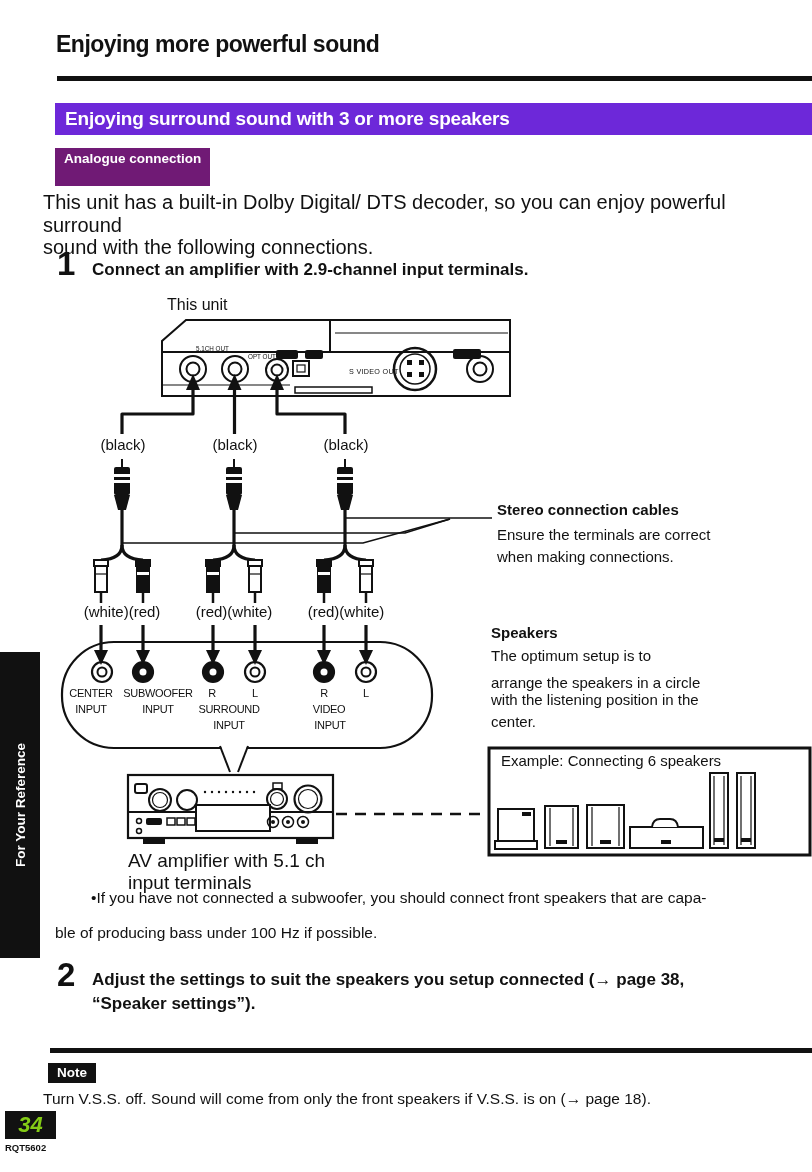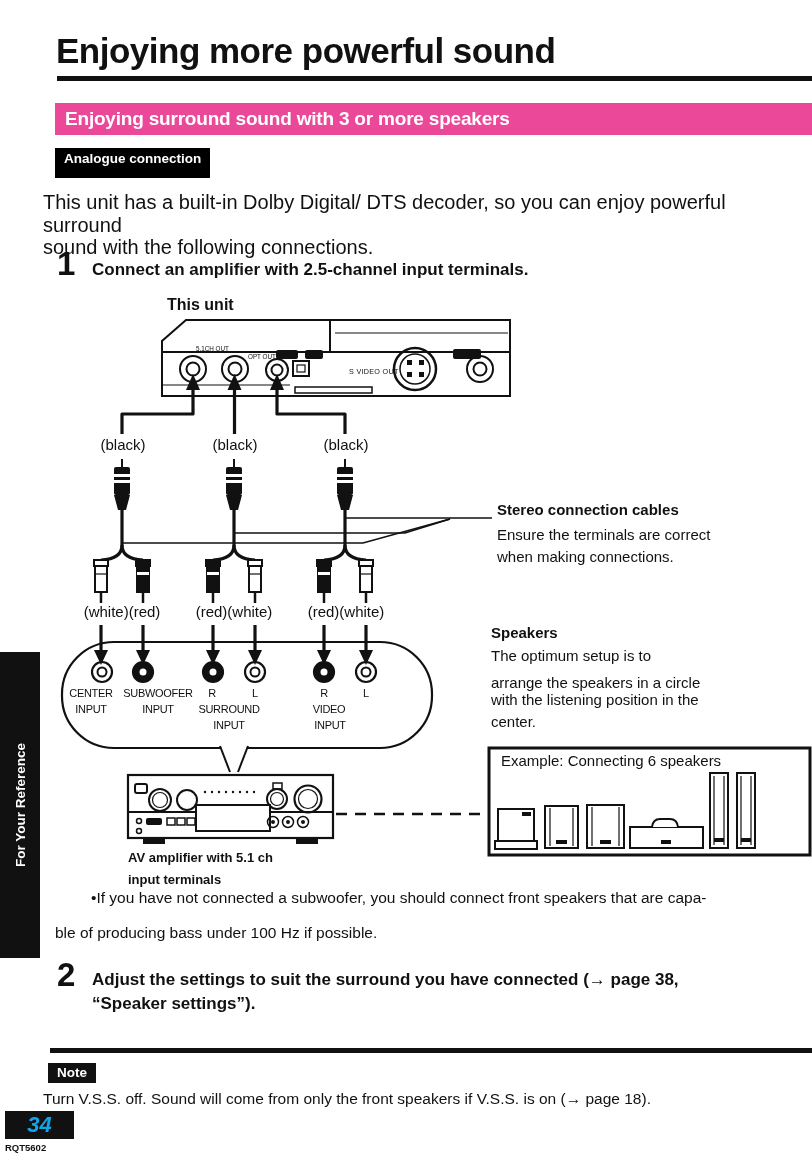--- a/index.html
+++ b/index.html
@@ -1,46 +1,46 @@
 <!DOCTYPE html>
 <html><head>
 <meta charset="utf-8">
 <style>
   html,body{margin:0;padding:0;background:#e8e8e8;}
   #page{position:relative;width:812px;height:1172px;background:#ffffff;overflow:hidden;
         font-family:"Liberation Sans",sans-serif;color:#111;}
   .abs{position:absolute;}
   .ctr{transform:translateX(-50%);white-space:nowrap;}
-  #title{left:56px;top:31px;font-size:35px;font-weight:bold;letter-spacing:-0.5px;}
+  #title{left:56px;top:31px;font-size:23px;font-weight:bold;letter-spacing:-0.5px;}
   #rule1{left:57px;top:76px;width:755px;height:5px;background:#111;}
-  #banner{left:55px;top:103px;width:747px;height:32px;background:#ec4899;color:#fff;
+  #banner{left:55px;top:103px;width:747px;height:32px;background:#6d28d9;color:#fff;
           font-size:19px;font-weight:bold;line-height:31px;padding-left:10px;letter-spacing:-0.2px;}
-  #subbanner{left:55px;top:148px;background:#000000;color:#fff;font-size:13.5px;font-weight:bold;
-             padding:3px 9px 12px 9px;}
+  #subbanner{left:55px;top:148px;background:#701a75;color:#fff;font-size:13.5px;font-weight:bold;
+             padding:3px 9px 20px 9px;}
   .body-txt{font-size:20px;line-height:22.5px;}
   #intro{left:43px;top:191px;width:745px;}
   .step-num{font-size:33px;font-weight:bold;}
   .step-txt{font-size:17px;font-weight:bold;line-height:24px;}
-  #thisunit{left:167px;top:296px;font-size:16px;font-weight:bold;}
+  #thisunit{left:167px;top:296px;font-size:16px;font-weight:normal;}
   .cable-lbl{top:436px;font-size:15px;}
   .pair-lbl{top:603px;font-size:15px;}
   .term{font-size:11px;font-weight:normal;letter-spacing:-0.3px;}
   #callout-title{left:497px;top:501px;font-size:15px;font-weight:bold;}
   .callout-line{left:497px;font-size:15px;}
   #spk-title{left:491px;top:624px;font-size:15px;font-weight:bold;}
   .spk-line{left:491px;font-size:15px;}
   #example-title{left:501px;top:752px;font-size:15px;}
-  .amp-line{left:128px;font-size:13px;font-weight:bold;}
+  .amp-line{left:128px;font-size:19px;font-weight:normal;}
   .bullet-line{left:43px;font-size:15.5px;}
   #rule2{left:50px;top:1048px;width:762px;height:5px;background:#111;}
   #note-label{left:48px;top:1063px;background:#111;color:#fff;font-size:13.5px;font-weight:bold;padding:2px 9px 3px 9px;}
   #note-text{left:43px;top:1090px;width:765px;font-size:15.5px;}
   #side-tab{left:0;top:652px;width:40px;height:306px;background:#111;display:flex;align-items:center;justify-content:center;}
   #side-tab span{writing-mode:vertical-rl;transform:rotate(180deg);color:#fff;font-size:13.5px;font-weight:bold;white-space:nowrap;}
-  #page-badge{left:5px;top:1111px;width:69px;height:28px;background:#111;color:#0ea5e9;
+  #page-badge{left:5px;top:1111px;width:51px;height:28px;background:#111;color:#84cc16;
               font-size:22px;font-weight:bold;font-style:italic;text-align:center;line-height:28px;}
   #model-code{left:5px;top:1142px;font-size:9.5px;font-weight:bold;}
   svg{position:absolute;left:0;top:0;pointer-events:none;}
   svg text{font-family:"Liberation Sans",sans-serif;fill:#111;}
 </style>
 </head>
 <body>
 
 <div id="page">
 
@@ -285,21 +285,21 @@
   <div id="rule1" class="abs"></div>
   <div id="banner" class="abs">Enjoying surround sound with 3 or more speakers</div>
   <div id="subbanner" class="abs">Analogue connection</div>
 
   <div id="intro" class="abs body-txt">
     <div>This unit has a built-in Dolby Digital/ DTS decoder, so you can enjoy powerful surround</div>
     <div>sound with the following connections.</div>
   </div>
 
   <div class="abs step-num" style="left:57px;top:245px;">1</div>
-  <div class="abs step-txt" style="left:92px;top:258px;">Connect an amplifier with 2.5-channel input terminals.</div>
+  <div class="abs step-txt" style="left:92px;top:258px;">Connect an amplifier with 2.9-channel input terminals.</div>
 
   <div id="thisunit" class="abs">This unit</div>
 
   <div class="abs cable-lbl ctr" style="left:123px;">(black)</div>
   <div class="abs cable-lbl ctr" style="left:235px;">(black)</div>
   <div class="abs cable-lbl ctr" style="left:346px;">(black)</div>
 
   <div class="abs pair-lbl ctr" style="left:122px;">(white)(red)</div>
   <div class="abs pair-lbl ctr" style="left:234px;">(red)(white)</div>
   <div class="abs pair-lbl ctr" style="left:346px;">(red)(white)</div>
@@ -329,21 +329,21 @@
 
   <div id="example-title" class="abs">Example:  Connecting  6 speakers</div>
 
   <div class="abs amp-line" style="top:850px;">AV amplifier with 5.1 ch</div>
   <div class="abs amp-line" style="top:872px;">input terminals</div>
 
   <div class="abs bullet-line" style="top:889px;margin-left:48px;">•If you have not connected a subwoofer, you should connect front speakers that are capa-</div>
   <div class="abs bullet-line" style="left:55px;top:924px;">ble of producing bass under 100 Hz if possible.</div>
 
   <div class="abs step-num" style="left:57px;top:956px;">2</div>
-  <div class="abs step-txt" style="left:92px;top:968px;">Adjust the settings to suit the surround you have connected (→ page 38,</div>
+  <div class="abs step-txt" style="left:92px;top:968px;">Adjust the settings to suit the speakers you setup connected (→ page 38,</div>
   <div class="abs step-txt" style="left:92px;top:992px;">“Speaker settings”).</div>
 
   <div id="rule2" class="abs"></div>
   <div id="note-label" class="abs">Note</div>
   <div id="note-text" class="abs">Turn V.S.S. off. Sound will come from only the front speakers if V.S.S. is on (→  page 18).</div>
 
   <div id="side-tab" class="abs">
     <span>For Your Reference</span>
   </div>
   <div id="page-badge" class="abs">34</div>

